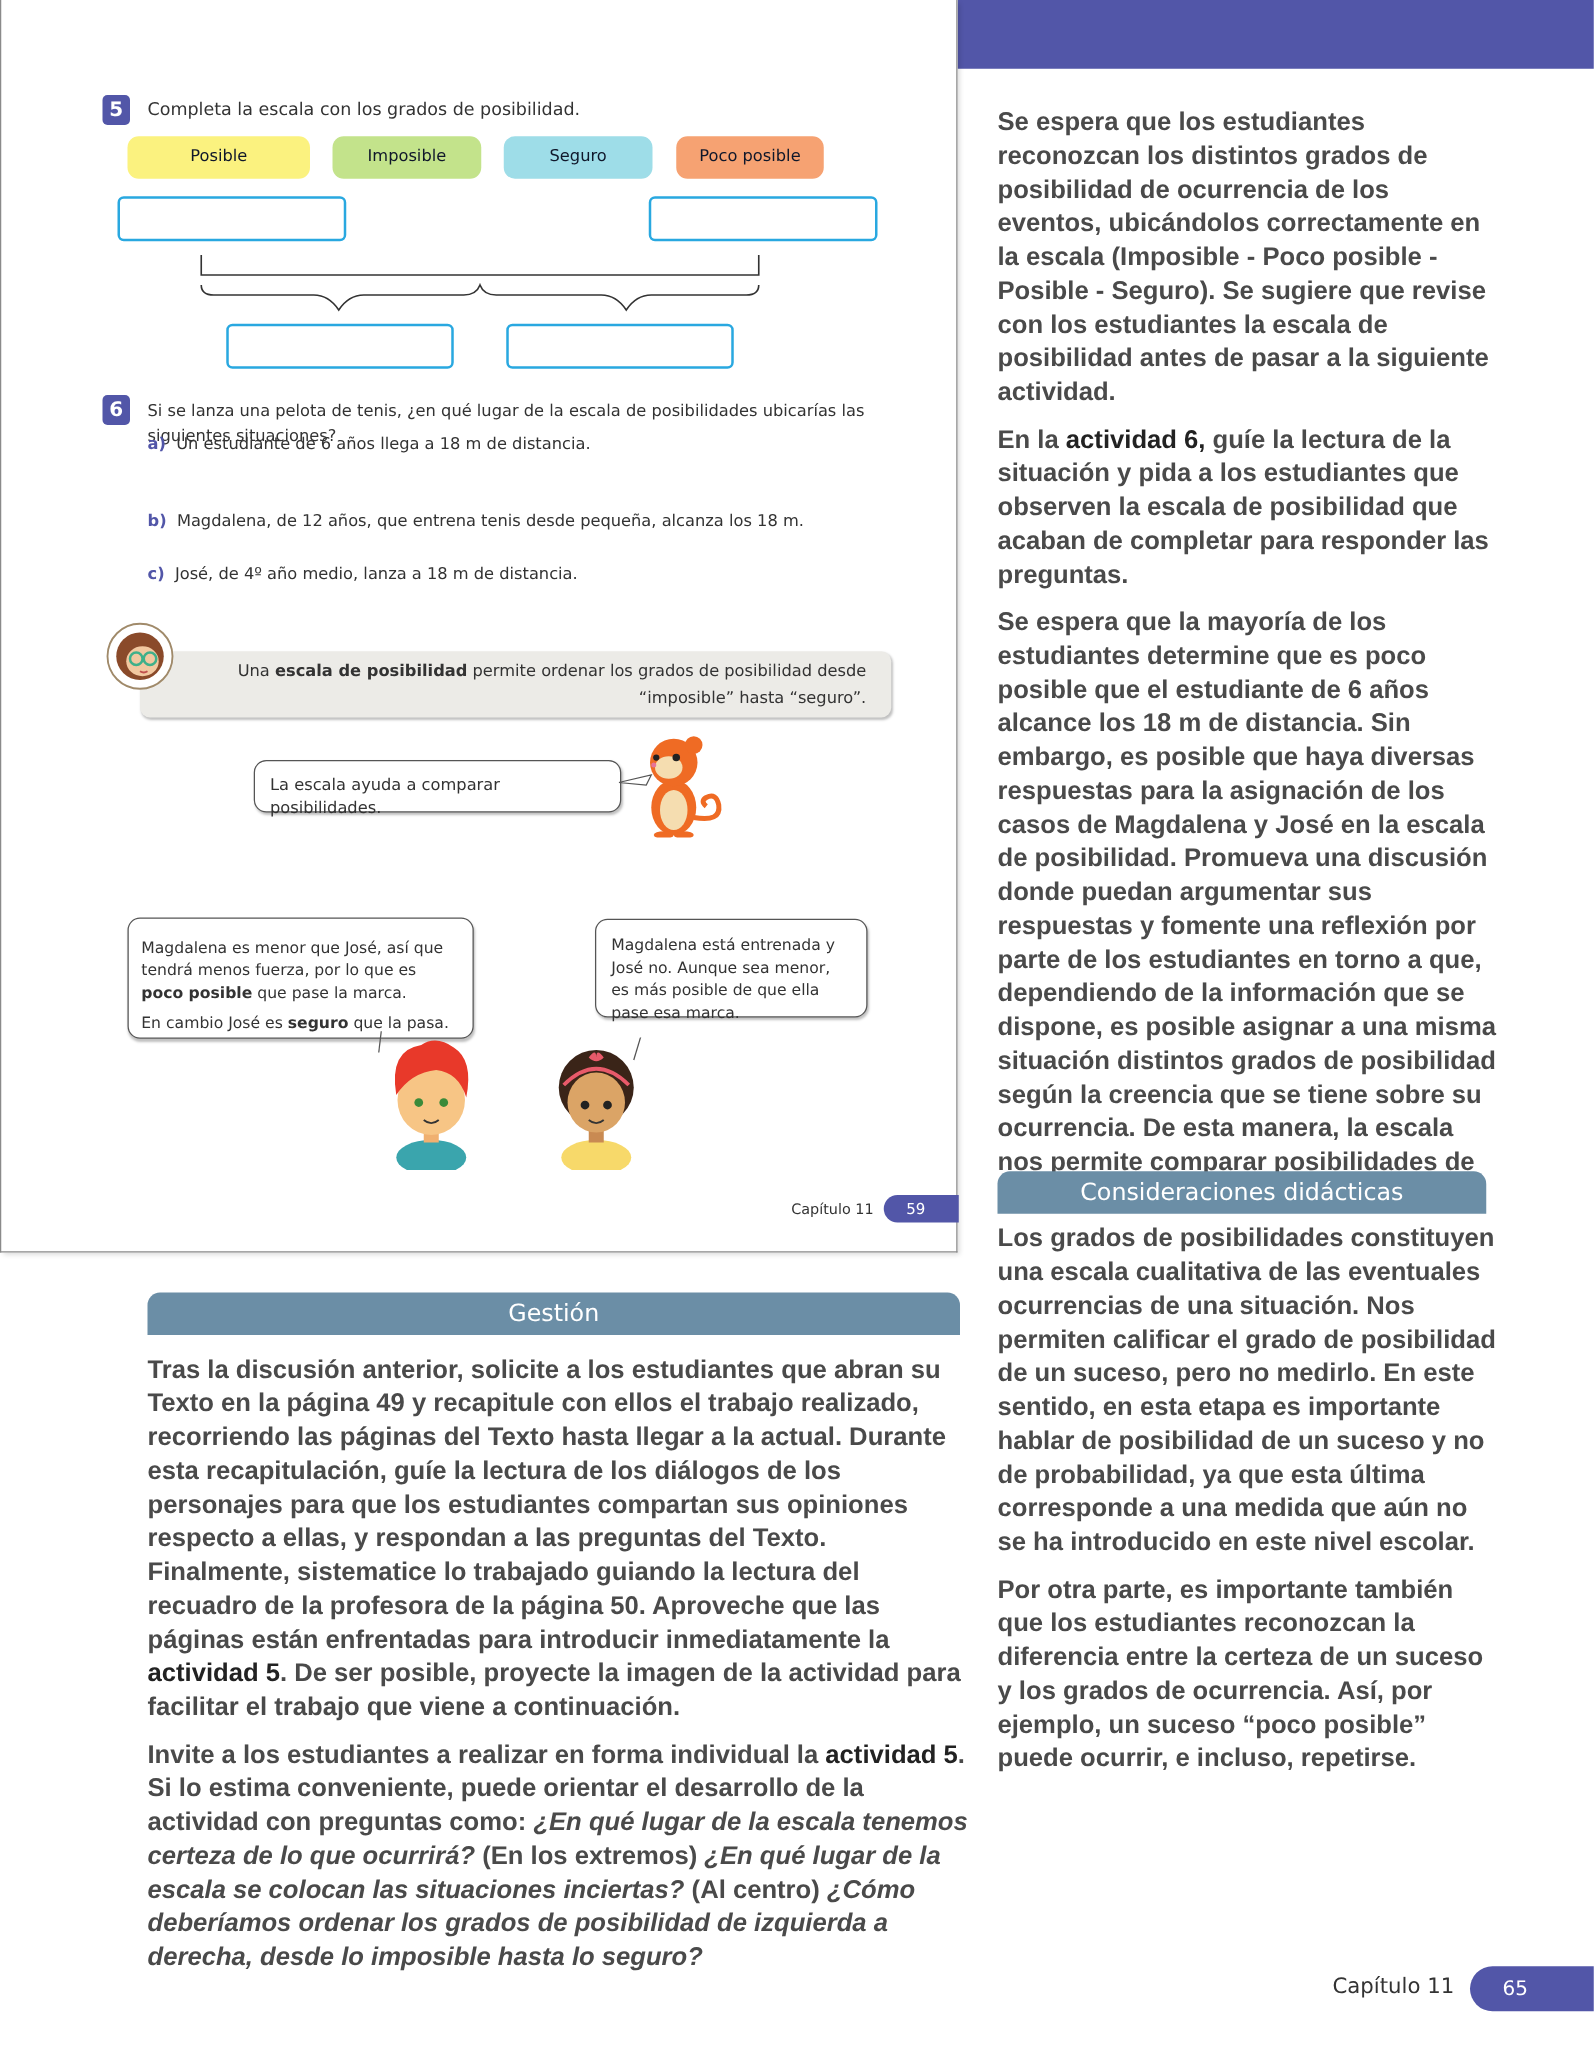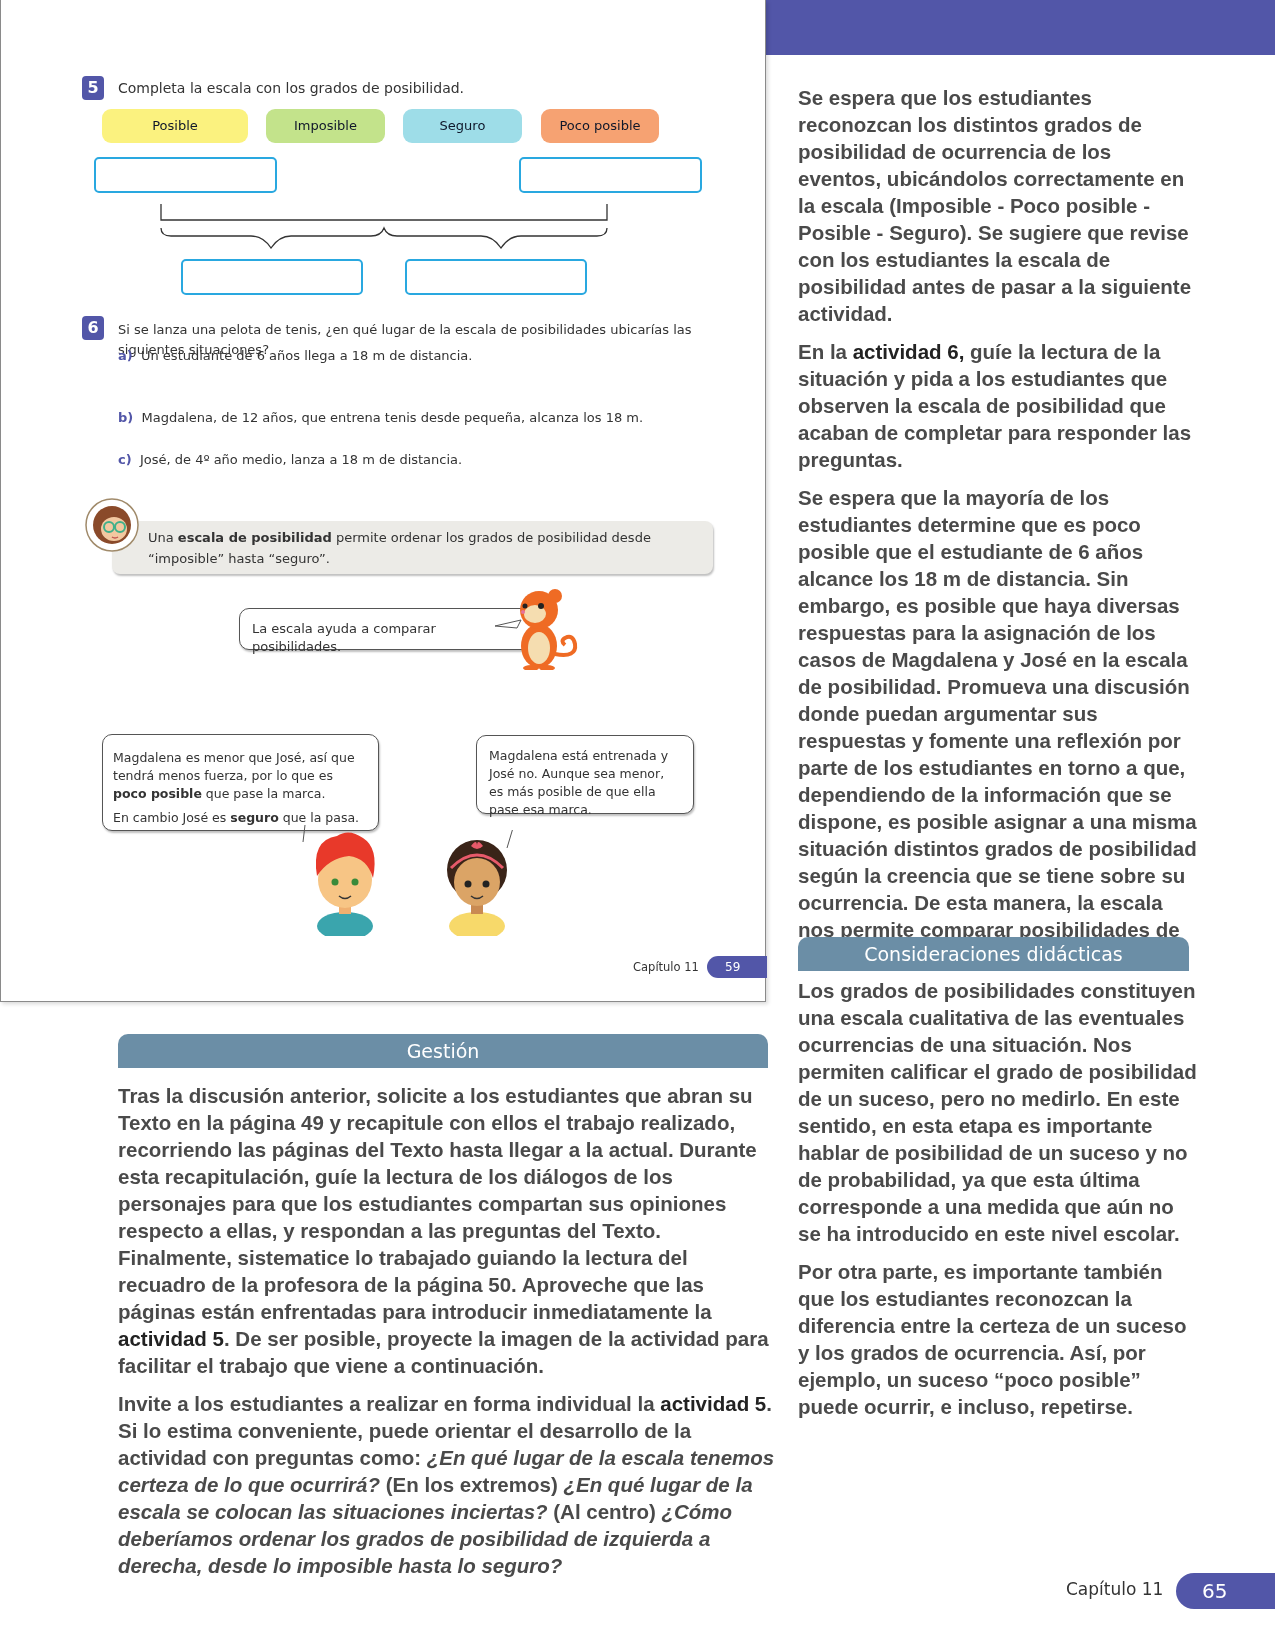--- a/index.html
+++ b/index.html
@@ -56,34 +56,34 @@
   <div class="abs inner-txt" style="left:117px;top:410px;">
     <span class="item-letter">b)</span>&nbsp;
     <span>Magdalena, de 12 años, que entrena tenis desde pequeña, alcanza los 18 m.</span>
   </div>
   <div class="abs inner-txt" style="left:117px;top:452px;">
     <span class="item-letter">c)</span>&nbsp;
     <span>José, de 4º año medio, lanza a 18 m de distancia.</span>
   </div>
 
   <div class="abs note-box" style="left:111px;top:521px;width:601px;height:53px;">
-    <div style="padding:6px 20px 0 36px;">
+    <div style="padding:6px 20px 0 36px;text-align:right;">
       <span>Una </span><b>escala de posibilidad</b><span> permite ordenar los grados de posibilidad desde “imposible” hasta “seguro”.</span>
     </div>
   </div>
   <svg class="abs" style="left:83px;top:497px;" width="56" height="56" viewBox="0 0 56 56">
     <circle cx="28" cy="28" r="26" fill="#fff" stroke="#a08a6a" stroke-width="1.5"></circle>
     <circle cx="28" cy="28" r="19" fill="#8a4a2a"></circle>
     <ellipse cx="30" cy="32" rx="13" ry="12" fill="#f2c8a0"></ellipse>
     <circle cx="25" cy="30" r="5" fill="none" stroke="#3fb08a" stroke-width="2"></circle>
     <circle cx="36" cy="30" r="5" fill="none" stroke="#3fb08a" stroke-width="2"></circle>
     <path d="M28 40 q3 2 6 0" stroke="#c0504d" stroke-width="1.5" fill="none"></path>
   </svg>
 
-  <div class="abs bubble" style="left:202px;top:608px;width:294px;height:42px;padding:11px 12px;font-size:13px;margin-left:36px;">
+  <div class="abs bubble" style="left:202px;top:608px;width:294px;height:42px;padding:11px 12px;font-size:13px;">
     <span>La escala ayuda a comparar posibilidades.</span>
   </div>
   <svg class="abs" style="left:494px;top:584px;" width="100" height="86" viewBox="0 0 100 86">
     <path d="M0 42 L26 36 L22 44 Z" fill="#fff" stroke="#555" stroke-width="1"></path>
     <ellipse cx="44" cy="62" rx="18" ry="22" fill="#ef6b24"></ellipse>
     <ellipse cx="44" cy="64" rx="11" ry="16" fill="#f5ddb0"></ellipse>
     <path d="M60 70 q22 4 20 -10 q-2 -10 -10 -6 q-5 3 0 7" fill="none" stroke="#ef6b24" stroke-width="4"></path>
     <circle cx="44" cy="26" r="19" fill="#ef6b24"></circle>
     <circle cx="60" cy="12" r="7" fill="#ef6b24"></circle>
     <ellipse cx="40" cy="30" rx="11" ry="9" fill="#f5ddb0"></ellipse>
@@ -144,13 +144,13 @@
   <p>Por otra parte, es importante también que los estudiantes reconozcan la diferencia entre la certeza de un suceso y los grados de ocurrencia. Así, por ejemplo, un suceso “poco posible” puede ocurrir, e incluso, repetirse.</p>
 </div>
 
 <div class="abs sect-head" style="left:118px;top:1034px;width:650px;">Gestión</div>
 <div class="abs body-txt" style="left:118px;top:1082px;width:660px;">
   <p><span>Tras la discusión anterior, solicite a los estudiantes que abran su Texto en la página 49 y recapitule con ellos el trabajo realizado, recorriendo las páginas del Texto hasta llegar a la actual. Durante esta recapitulación, guíe la lectura de los diálogos de los personajes para que los estudiantes compartan sus opiniones respecto a ellas, y respondan a las preguntas del Texto. Finalmente, sistematice lo trabajado guiando la lectura del recuadro de la profesora de la página 50. Aproveche que las páginas están enfrentadas para introducir inmediatamente la </span><b style="color:#222;">actividad 5</b><span>. De ser posible, proyecte la imagen de la actividad para facilitar el trabajo que viene a continuación.</span></p>
   <p><span>Invite a los estudiantes a realizar en forma individual la </span><b style="color:#222;">actividad 5</b><span>. Si lo estima conveniente, puede orientar el desarrollo de la actividad con preguntas como: </span><i>¿En qué lugar de la escala tenemos certeza de lo que ocurrirá?</i><span> (En los extremos) </span><i>¿En qué lugar de la escala se colocan las situaciones inciertas?</i><span> (Al centro) </span><i>¿Cómo deberíamos ordenar los grados de posibilidad de izquierda a derecha, desde lo imposible hasta lo seguro?</i></p>
 </div>
 
 <div class="abs" style="left:1066px;top:1579px;font-size:17px;color:#333;font-family:'DejaVu Sans',sans-serif;">Capítulo 11</div>
-<div class="abs pill" style="left:1176px;top:1573px;width:99px;height:36px;line-height:36px;font-size:20px;padding-left:26px;box-sizing:border-box;">65</div>
+<div class="abs pill" style="left:1176px;top:1573px;width:99px;height:36px;line-height:36px;font-size:16px;padding-left:26px;box-sizing:border-box;">65</div>
 
 </body></html>

